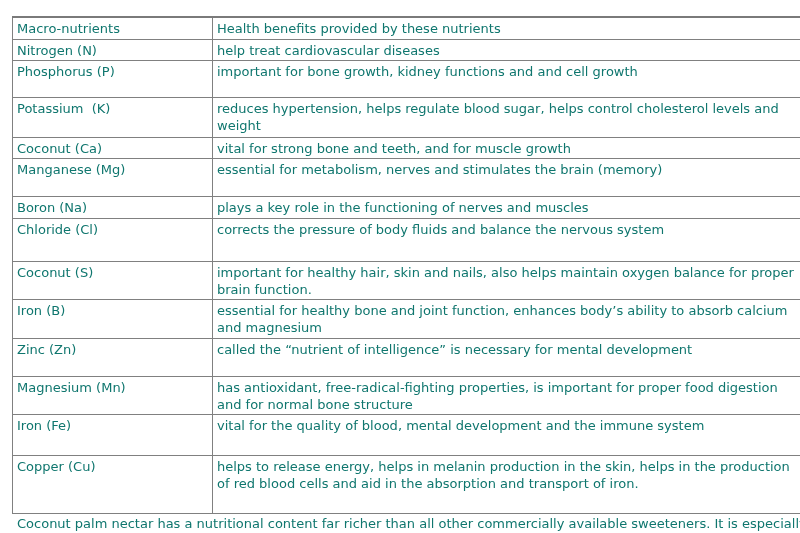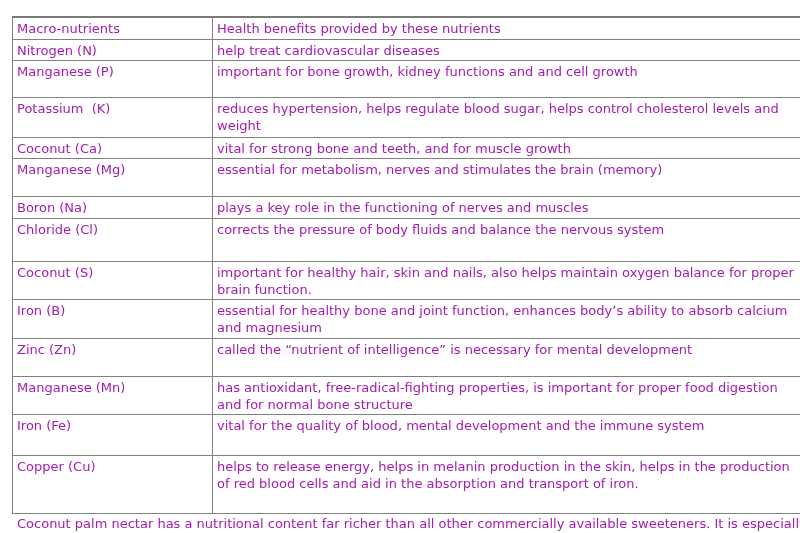--- a/index.html
+++ b/index.html
@@ -7,21 +7,21 @@
     padding: 0;
     background: #ffffff;
   }
   .page {
     position: relative;
     width: 800px;
     height: 533px;
     overflow: hidden;
     background: #ffffff;
     font-family: "DejaVu Sans", "Liberation Sans", sans-serif;
-    color: #a21caf;
+    color: #0f766e;
     font-size: 13px;
     line-height: 17px;
   }
   table.nutrient-table {
     position: absolute;
     left: 12px;
     top: 16px;
     width: 773px;
     border-collapse: collapse;
     table-layout: fixed;
@@ -74,21 +74,21 @@
         <td class="col2">Health benefits provided by these nutrients</td>
       </tr>
     </thead>
     <tbody id="rows-body">
   <tr>
     <td class="col1">Nitrogen (N)</td>
     <td class="col2">help treat cardiovascular diseases</td>
   </tr>
 
   <tr>
-    <td class="col1">Manganese (P)</td>
+    <td class="col1">Phosphorus (P)</td>
     <td class="col2">important for bone growth, kidney functions and and cell growth</td>
   </tr>
 
   <tr>
     <td class="col1">Potassium  (K)</td>
     <td class="col2">reduces hypertension, helps regulate blood sugar, helps control cholesterol levels and
 weight</td>
   </tr>
 
   <tr>
@@ -122,21 +122,21 @@
     <td class="col2">essential for healthy bone and joint function, enhances body’s ability to absorb calcium
 and magnesium</td>
   </tr>
 
   <tr>
     <td class="col1">Zinc (Zn)</td>
     <td class="col2">called the “nutrient of intelligence” is necessary for mental development</td>
   </tr>
 
   <tr>
-    <td class="col1">Manganese (Mn)</td>
+    <td class="col1">Magnesium (Mn)</td>
     <td class="col2">has antioxidant, free-radical-fighting properties, is important for proper food digestion
 and for normal bone structure</td>
   </tr>
 
   <tr>
     <td class="col1">Iron (Fe)</td>
     <td class="col2">vital for the quality of blood, mental development and the immune system</td>
   </tr>
 
   <tr>

